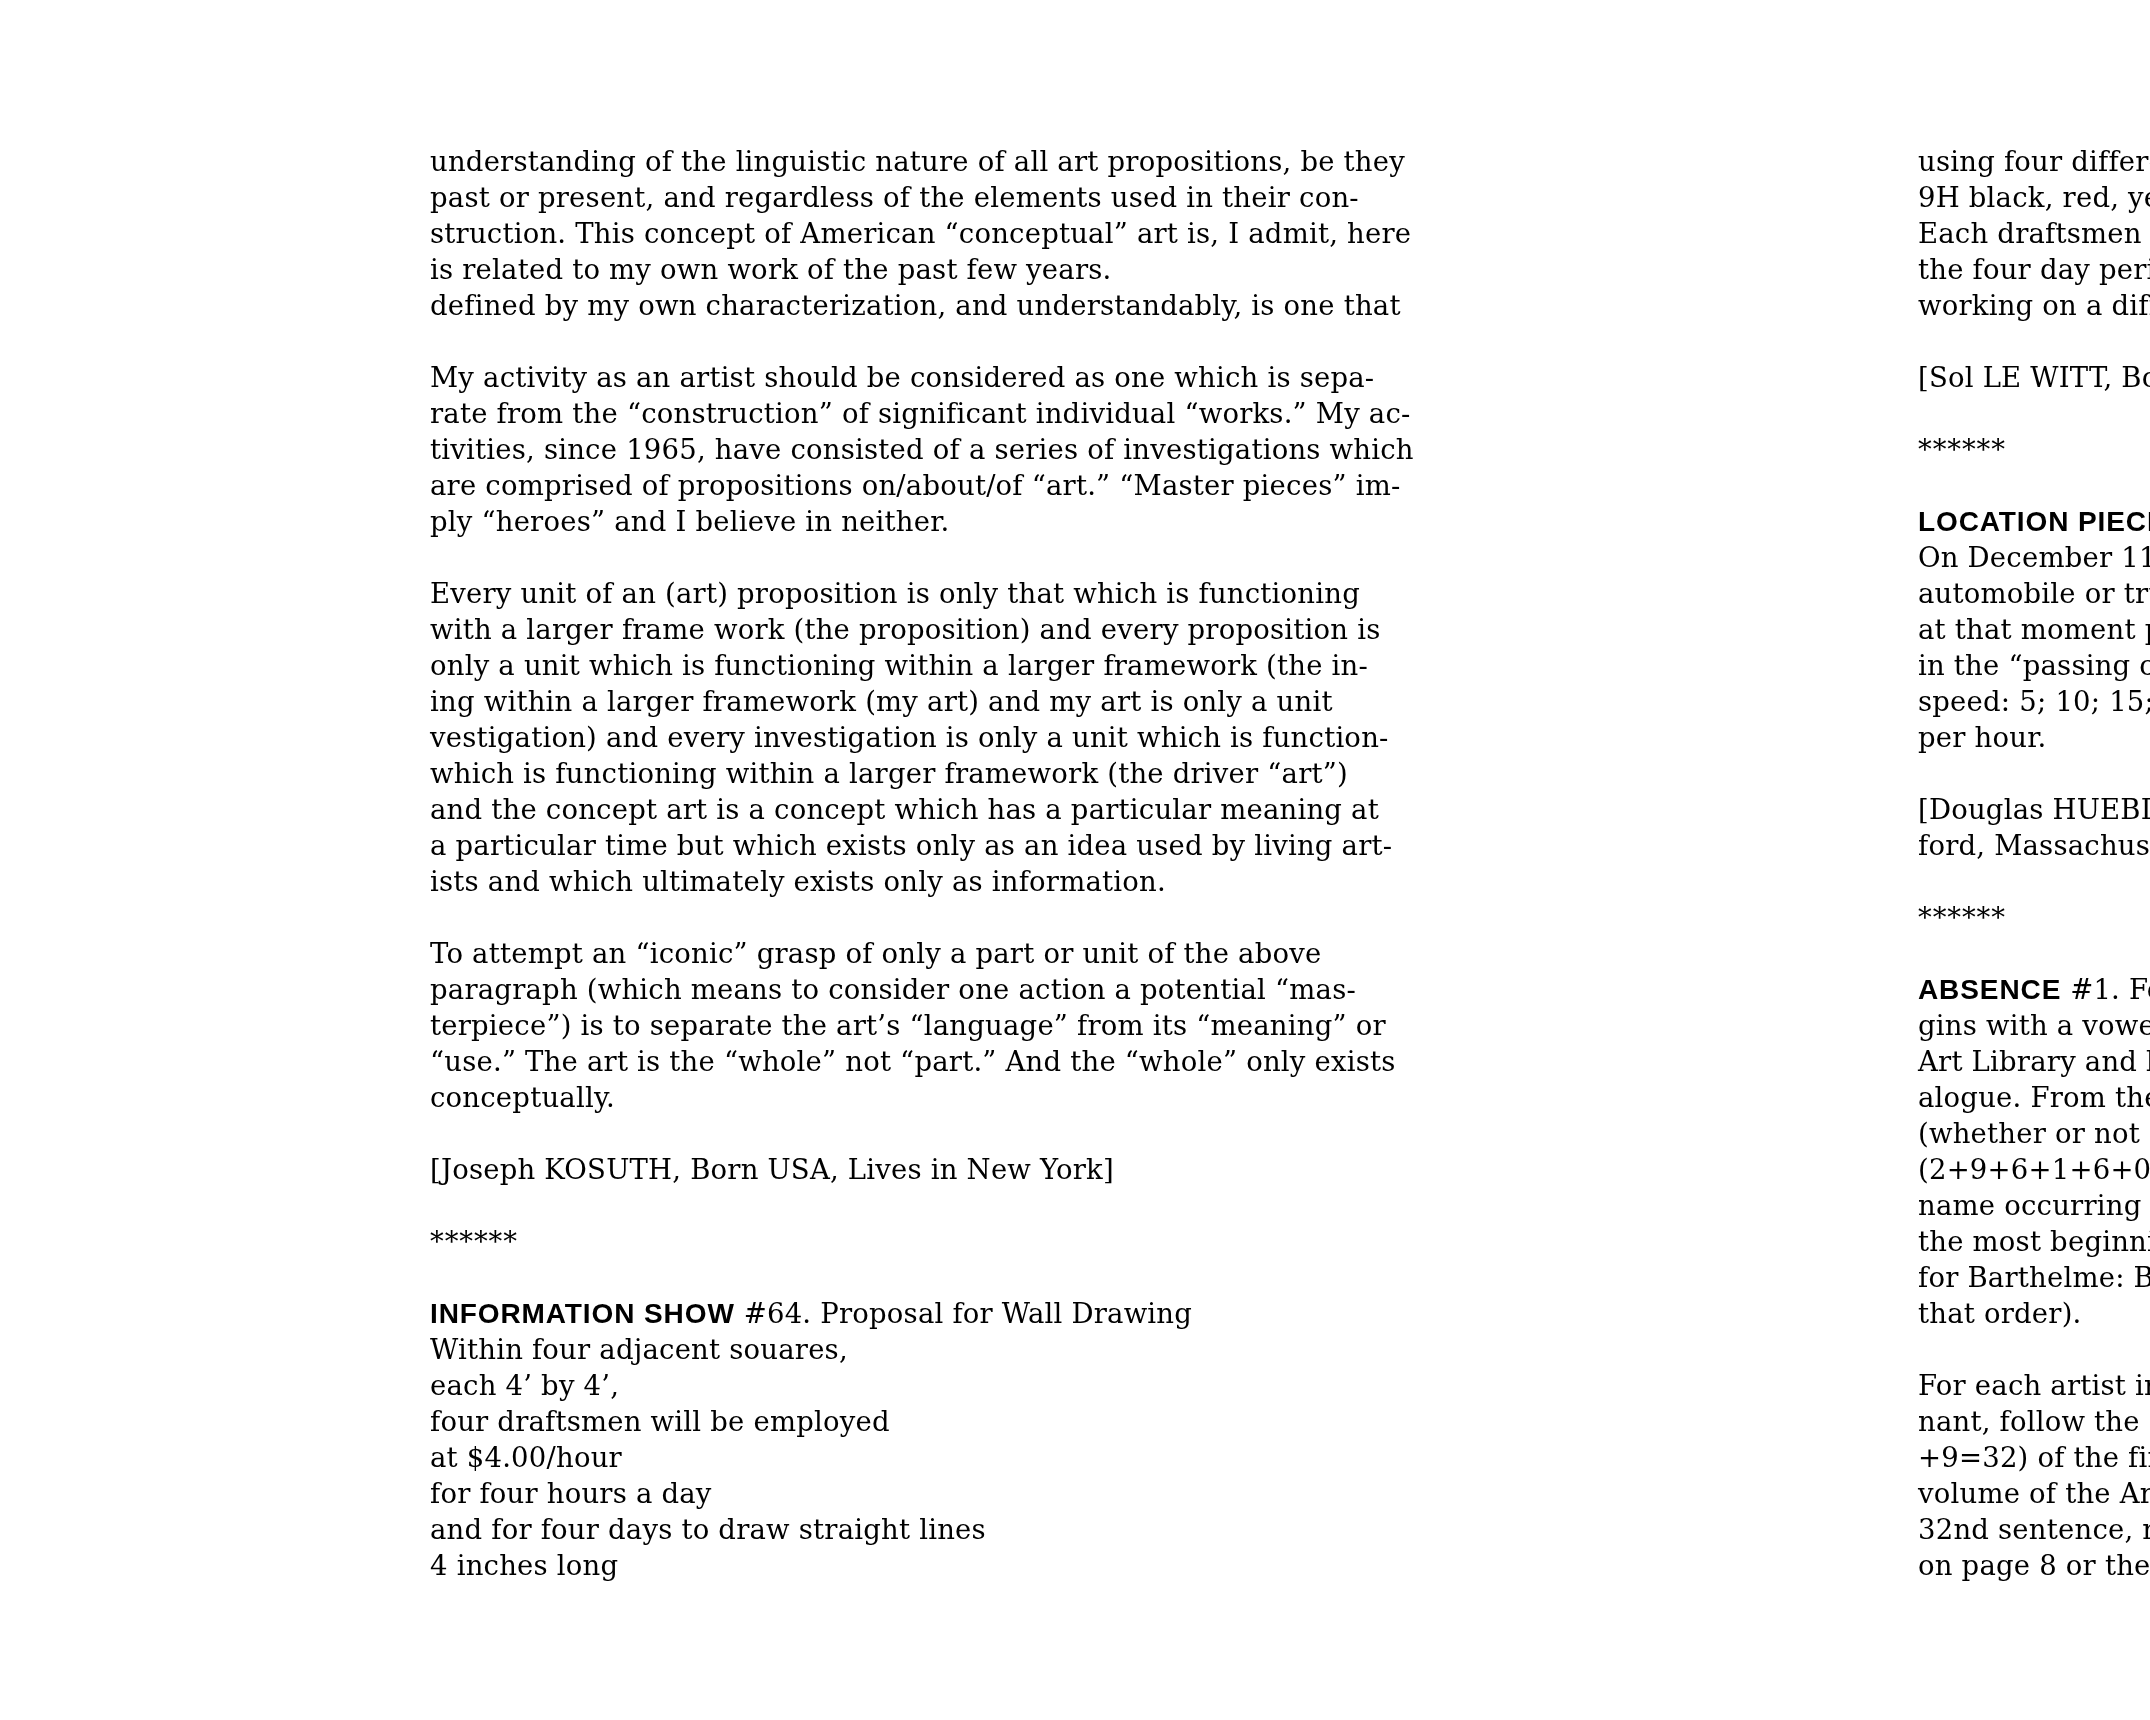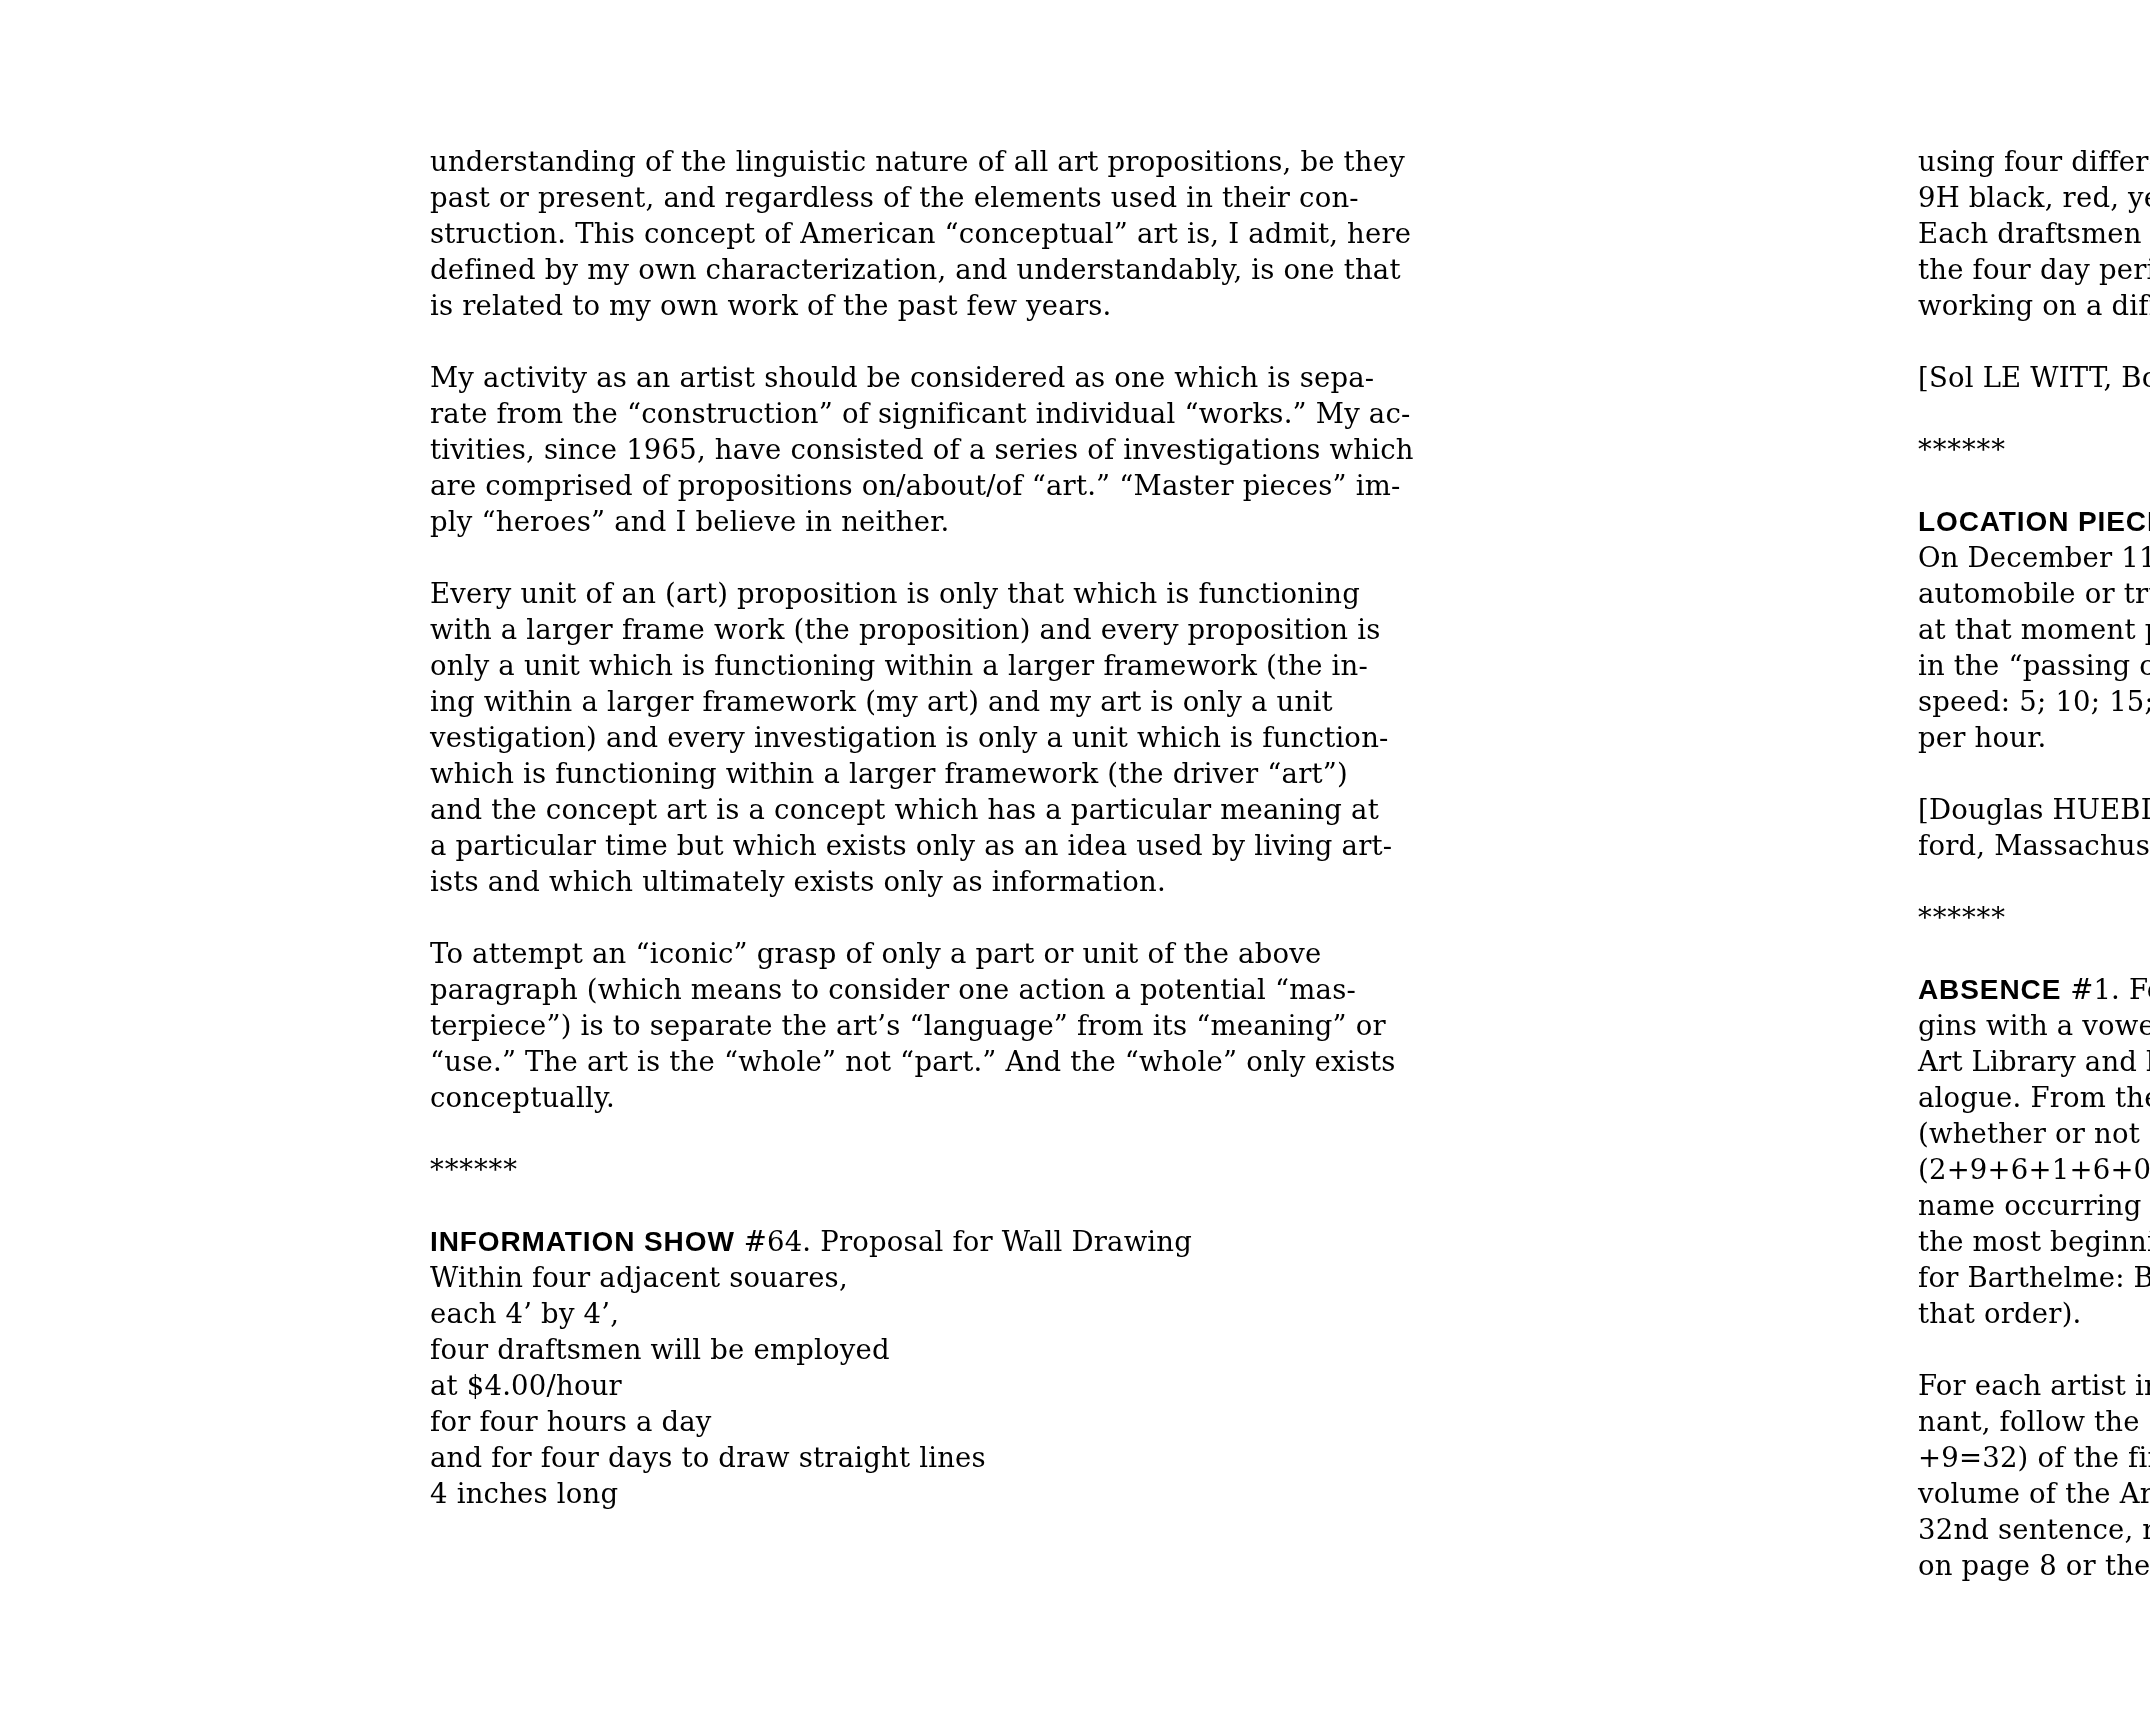--- a/index.html
+++ b/index.html
@@ -38,22 +38,22 @@
 </style>
 </head>
 <body>
 
 <div class="page-root">
   <div class="col col-left">
       <div class="block paragraph">
         <div class="line">understanding of the linguistic nature of all art propositions, be they</div>
         <div class="line">past or present, and regardless of the elements used in their con-</div>
         <div class="line">struction. This concept of American “conceptual” art is, I admit, here</div>
+        <div class="line">is related to my own work of the past few years.</div>
         <div class="line">defined by my own characterization, and understandably, is one that</div>
-        <div class="line">is related to my own work of the past few years.</div>
       </div>
       <div class="block paragraph">
         <div class="line">My activity as an artist should be considered as one which is sepa-</div>
         <div class="line">rate from the “construction” of significant individual “works.” My ac-</div>
         <div class="line">tivities, since 1965, have consisted of a series of investigations which</div>
         <div class="line">are comprised of propositions on/about/of “art.” “Master pieces” im-</div>
         <div class="line">ply “heroes” and I believe in neither.</div>
       </div>
       <div class="block paragraph">
         <div class="line">Every unit of an (art) proposition is only that which is functioning</div>
@@ -65,20 +65,23 @@
         <div class="line">and the concept art is a concept which has a particular meaning at</div>
         <div class="line">a particular time but which exists only as an idea used by living art-</div>
         <div class="line">ists and which ultimately exists only as information.</div>
       </div>
       <div class="block paragraph">
         <div class="line">To attempt an “iconic” grasp of only a part or unit of the above</div>
         <div class="line">paragraph (which means to consider one action a potential “mas-</div>
         <div class="line">terpiece”) is to separate the art’s “language” from its “meaning” or</div>
         <div class="line">“use.” The art is the “whole” not “part.” And the “whole” only exists</div>
         <div class="line">conceptually.</div>
+      </div>
+      <div class="block attribution">
+        <div class="line">[Joseph KOSUTH, Born USA, Lives in New York]</div>
       </div>
       <div class="block separator">
         <div class="line">******</div>
       </div>
       <div class="block entry">
         <div class="line"><span class="head">INFORMATION SHOW</span><span> #64. Proposal for Wall Drawing</span></div>
         <div class="line">Within four adjacent souares,</div>
         <div class="line">each 4’ by 4’,</div>
         <div class="line">four draftsmen will be employed</div>
         <div class="line">at $4.00/hour</div>

